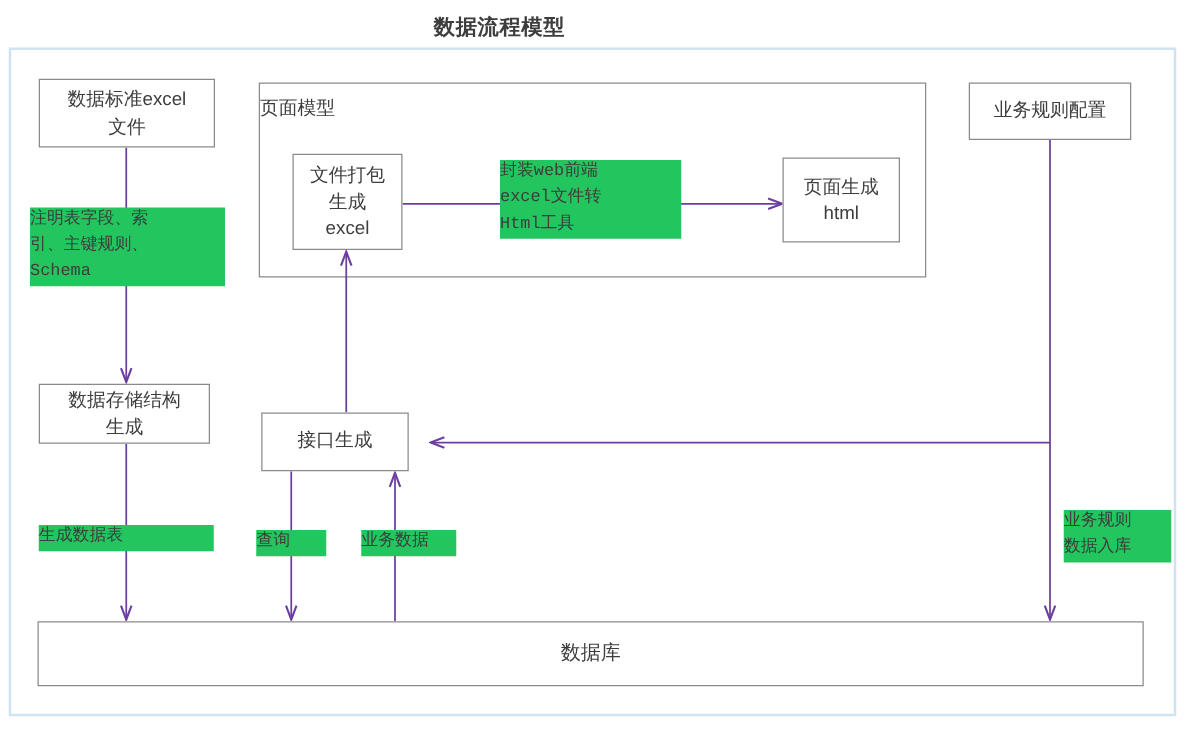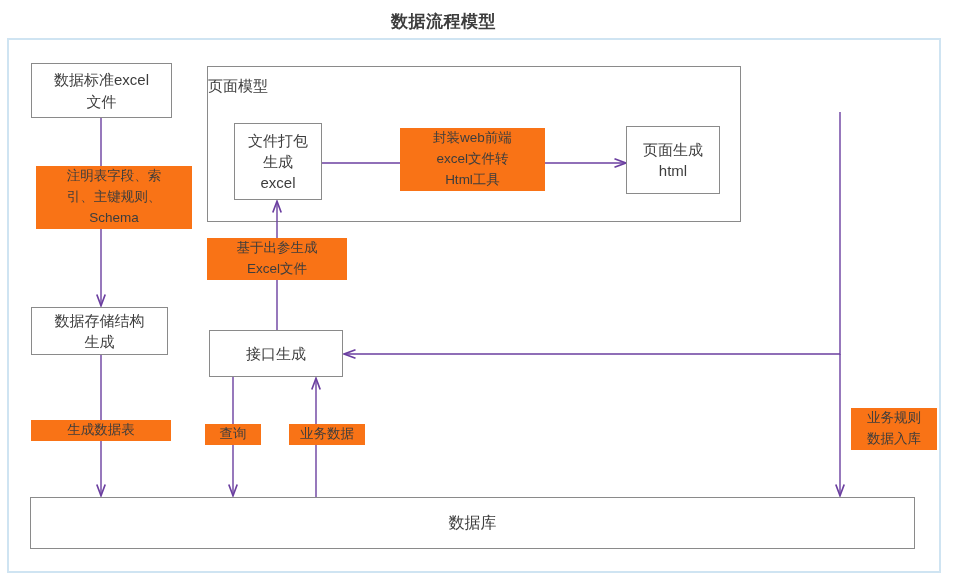--- a/index.html
+++ b/index.html
@@ -38,21 +38,20 @@
   .diagram-title {
     position: absolute;
     left: 0;
     top: 10px;
     width: 799px;
     text-align: center;
     font-size: 17px;
     font-weight: bold;
     color: #3d3d3d;
     letter-spacing: 0.5px;
-    padding-left: 44px;
   }
 
   
   .node {
     position: absolute;
     box-sizing: border-box;
     border: 1px solid #8a8a8a;
     background: #ffffff;
     color: #3d3d3d;
     font-size: 15px;
@@ -82,24 +81,25 @@
     font-size: 15px;
     color: #3d3d3d;
   }
 
   
   .edge-label {
     position: absolute;
     color: #3d3d3d;
     font-size: 13.5px;
     line-height: 1.55;
-    text-align: center;
+    text-align: left;
     white-space: pre-line;
-    background: #f97316;
+    background: #22c55e;
     z-index: 5;
+    font-family: Liberation Mono, monospace;
   }
 
   
   #edges {
     position: absolute;
     left: 0; top: 0;
     width: 953px;
     height: 586px;
     z-index: 3;
     pointer-events: none;
@@ -139,44 +139,43 @@
       <path d="M840,354 L840,495" marker-end="url(#ah)"></path>
     </g>
   </svg>
 
   <div class="node" style="left:31px; top:63px; width:141px; height:55px;">数据标准excel
 文件</div>
 
   <div class="node" style="left:31px; top:307px; width:137px; height:48px;">数据存储结构
 生成</div>
 
-  <div class="node" style="left:209px; top:330px; width:134px; height:47px;">接口生成</div>
+  <div class="node" style="left:209px; top:330px; width:118px; height:47px;font-family:Liberation Serif, serif;">接口生成</div>
 
   <div class="group-box" style="left:207px; top:66px; width:534px; height:156px;">
     <div class="group-title">页面模型</div>
   </div>
 
   <div class="node" style="left:234px; top:123px; width:88px; height:77px; font-size:15px;">文件打包
 生成
 excel</div>
 
   <div class="node" style="left:626px; top:126px; width:94px; height:68px;">页面生成
 html</div>
 
+  <div class="node" style="left:775px; top:66px; width:130px; height:46px;">业务规则配置</div>
 
   <div class="node" style="left:30px; top:497px; width:885px; height:52px; font-size:16px;">数据库</div>
 
-  <div class="edge-label" style="left:36px; top:166px; width:156px;">注明表字段、索
+  <div class="edge-label" style="left:24px; top:166px; width:156px;">注明表字段、索
 引、主键规则、
 Schema</div>
 
   <div class="edge-label" style="left:31px; top:393px; width:140px;margin-top:27px;">生成数据表</div>
 
-  <div class="edge-label" style="left:207px; top:238px; width:140px;">基于出参生成
-Excel文件</div>
 
   <div class="edge-label" style="left:205px; top:424px; width:56px;">查询</div>
 
   <div class="edge-label" style="left:289px; top:424px; width:76px;">业务数据</div>
 
   <div class="edge-label" style="left:400px; top:128px; width:145px;">封装web前端
 excel文件转
 Html工具</div>
 
 

